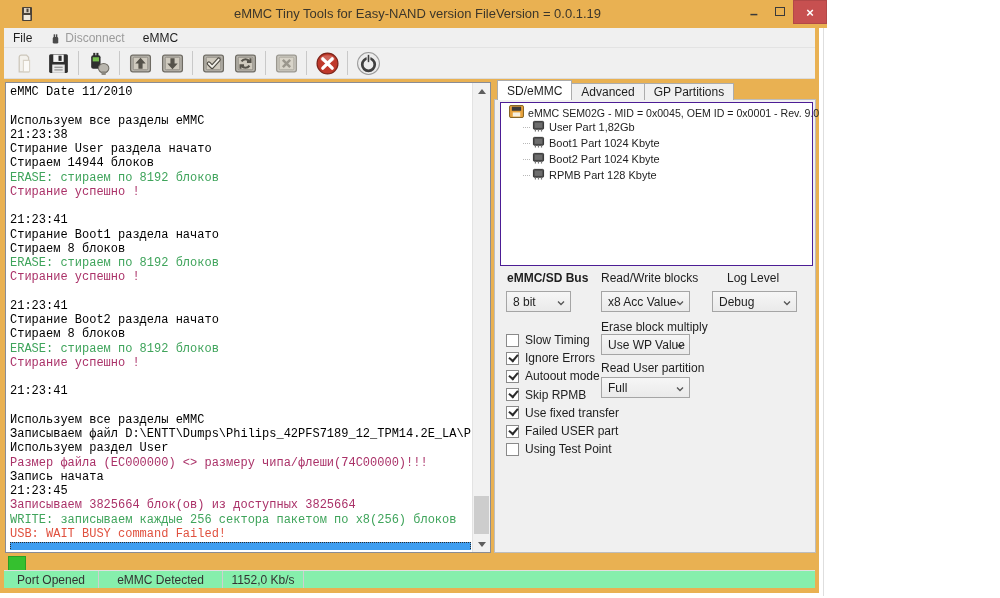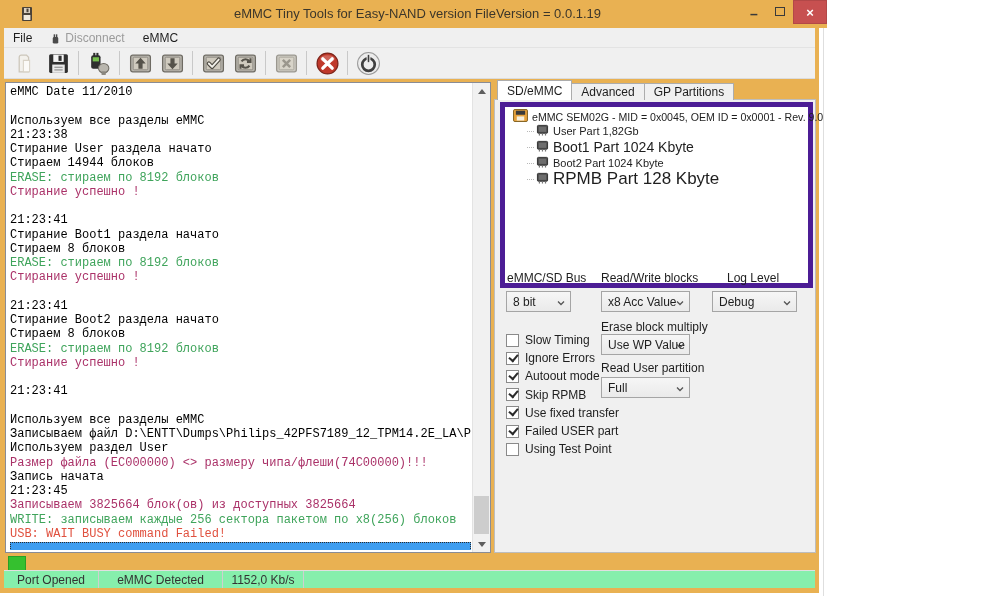--- a/index.html
+++ b/index.html
@@ -49,22 +49,22 @@
   .tri-down { width:0; height:0; border-left:4px solid transparent; border-right:4px solid transparent; border-top:5px solid #5e5e5e; }
   .scroll-thumb { position:absolute; left:1px; width:15px; bottom:18px; height:38px; background:#cdcdcd; }
 
   
   .tabs { position:absolute; left:497px; top:80px; height:20px; display:flex; align-items:flex-end; z-index:3; }
   .tab { font-size:12px; color:#1e1e1e; background:#f0f0f0; border:1px solid #acacac; border-bottom:none;
          padding:1px 9px 2px 9px; height:17px; margin-right:-1px; }
   .tab.active { background:#fff; height:20px; padding-top:3px; position:relative; z-index:4; }
   .tabpage { position:absolute; left:494px; top:99px; width:322px; height:454px; background:#f0f0f0;
              border:1px solid #bdbdbd; }
-  .treebox { position:absolute; left:500px; top:102px; width:313px; height:186px; background:#fff;
-             border:5px solid #4c1d95; z-index:2; font-size:11px; color:#1e1e1e; }
+  .treebox { position:absolute; left:500px; top:102px; width:313px; height:164px; background:#fff;
+             border:1px solid #4c1d95; z-index:2; font-size:11px; color:#1e1e1e; }
   .tree-row { height:16px; display:flex; align-items:center; white-space:nowrap; }
   .tree-root-row { padding-left:6px; padding-top:3px; }
   .tree-child-row { padding-left:22px; }
   .tree-stub { width:7px; border-top:1px dotted #b8b8b8; margin-right:2px; }
   .tree-ico { margin-right:4px; flex:0 0 auto; }
   .tree-label { font-size:10.6px; }
 
   .ctl-label { position:absolute; font-size:12px; color:#1e1e1e; z-index:3; white-space:nowrap; }
   .select { position:absolute; height:21px; background:linear-gradient(#f6f6f6,#eaeaea); border:1px solid #a5a5a5;
             font-size:12px; color:#1e1e1e; display:flex; align-items:center; padding-left:6px; z-index:3; }
@@ -315,21 +315,21 @@
           </div>
           <div class="tree-row tree-child-row">
             <span class="tree-stub"></span>
             <span class="tree-ico"><svg width="13" height="12" viewBox="0 0 14 13">
                 <rect x="1.5" y="1.5" width="11" height="8.5" rx="1" fill="#4f4f4f" stroke="#2a2a2a"></rect>
                 <rect x="3" y="3" width="8" height="5.5" fill="#6d6d6d"></rect>
                 <rect x="3" y="10.3" width="1.3" height="2.2" fill="#777"></rect>
                 <rect x="6.3" y="10.3" width="1.3" height="2.2" fill="#777"></rect>
                 <rect x="9.6" y="10.3" width="1.3" height="2.2" fill="#777"></rect>
               </svg></span>
-            <span class="tree-label" style="font-size: 14px;">Boot1 Part 1024 Kbyte</span>
+            <span class="tree-label" style="font-size: 11px;">Boot1 Part 1024 Kbyte</span>
           </div>
           <div class="tree-row tree-child-row">
             <span class="tree-stub"></span>
             <span class="tree-ico"><svg width="13" height="12" viewBox="0 0 14 13">
                 <rect x="1.5" y="1.5" width="11" height="8.5" rx="1" fill="#4f4f4f" stroke="#2a2a2a"></rect>
                 <rect x="3" y="3" width="8" height="5.5" fill="#6d6d6d"></rect>
                 <rect x="3" y="10.3" width="1.3" height="2.2" fill="#777"></rect>
                 <rect x="6.3" y="10.3" width="1.3" height="2.2" fill="#777"></rect>
                 <rect x="9.6" y="10.3" width="1.3" height="2.2" fill="#777"></rect>
               </svg></span>
@@ -337,26 +337,26 @@
           </div>
           <div class="tree-row tree-child-row">
             <span class="tree-stub"></span>
             <span class="tree-ico"><svg width="13" height="12" viewBox="0 0 14 13">
                 <rect x="1.5" y="1.5" width="11" height="8.5" rx="1" fill="#4f4f4f" stroke="#2a2a2a"></rect>
                 <rect x="3" y="3" width="8" height="5.5" fill="#6d6d6d"></rect>
                 <rect x="3" y="10.3" width="1.3" height="2.2" fill="#777"></rect>
                 <rect x="6.3" y="10.3" width="1.3" height="2.2" fill="#777"></rect>
                 <rect x="9.6" y="10.3" width="1.3" height="2.2" fill="#777"></rect>
               </svg></span>
-            <span class="tree-label" style="font-size: 17px;">RPMB Part 128 Kbyte</span>
-          </div>
-        </div>
-    </div>
-
-    <span class="ctl-label" style="left:507px; top:271px;">eMMC/SD Bus</span>
+            <span class="tree-label" style="font-size: 11px;">RPMB Part 128 Kbyte</span>
+          </div>
+        </div>
+    </div>
+
+    <span class="ctl-label" style="left:507px; top:271px;font-weight:bold;">eMMC/SD Bus</span>
     <span class="ctl-label" style="left:601px; top:271px;">Read/Write  blocks</span>
     <span class="ctl-label" style="left:727px; top:271px;">Log Level</span>
 
     <div class="select" style="left:506px; top:291px; width:65px;">
       <span>8 bit</span>
       <svg class="chev" viewBox="0 0 8 8">
           <path d="M1 2.5 L4 5.5 L7 2.5" fill="none" stroke="#555" stroke-width="1.3"></path>
         </svg>
     </div>
     <div class="select" style="left:601px; top:291px; width:89px;">

